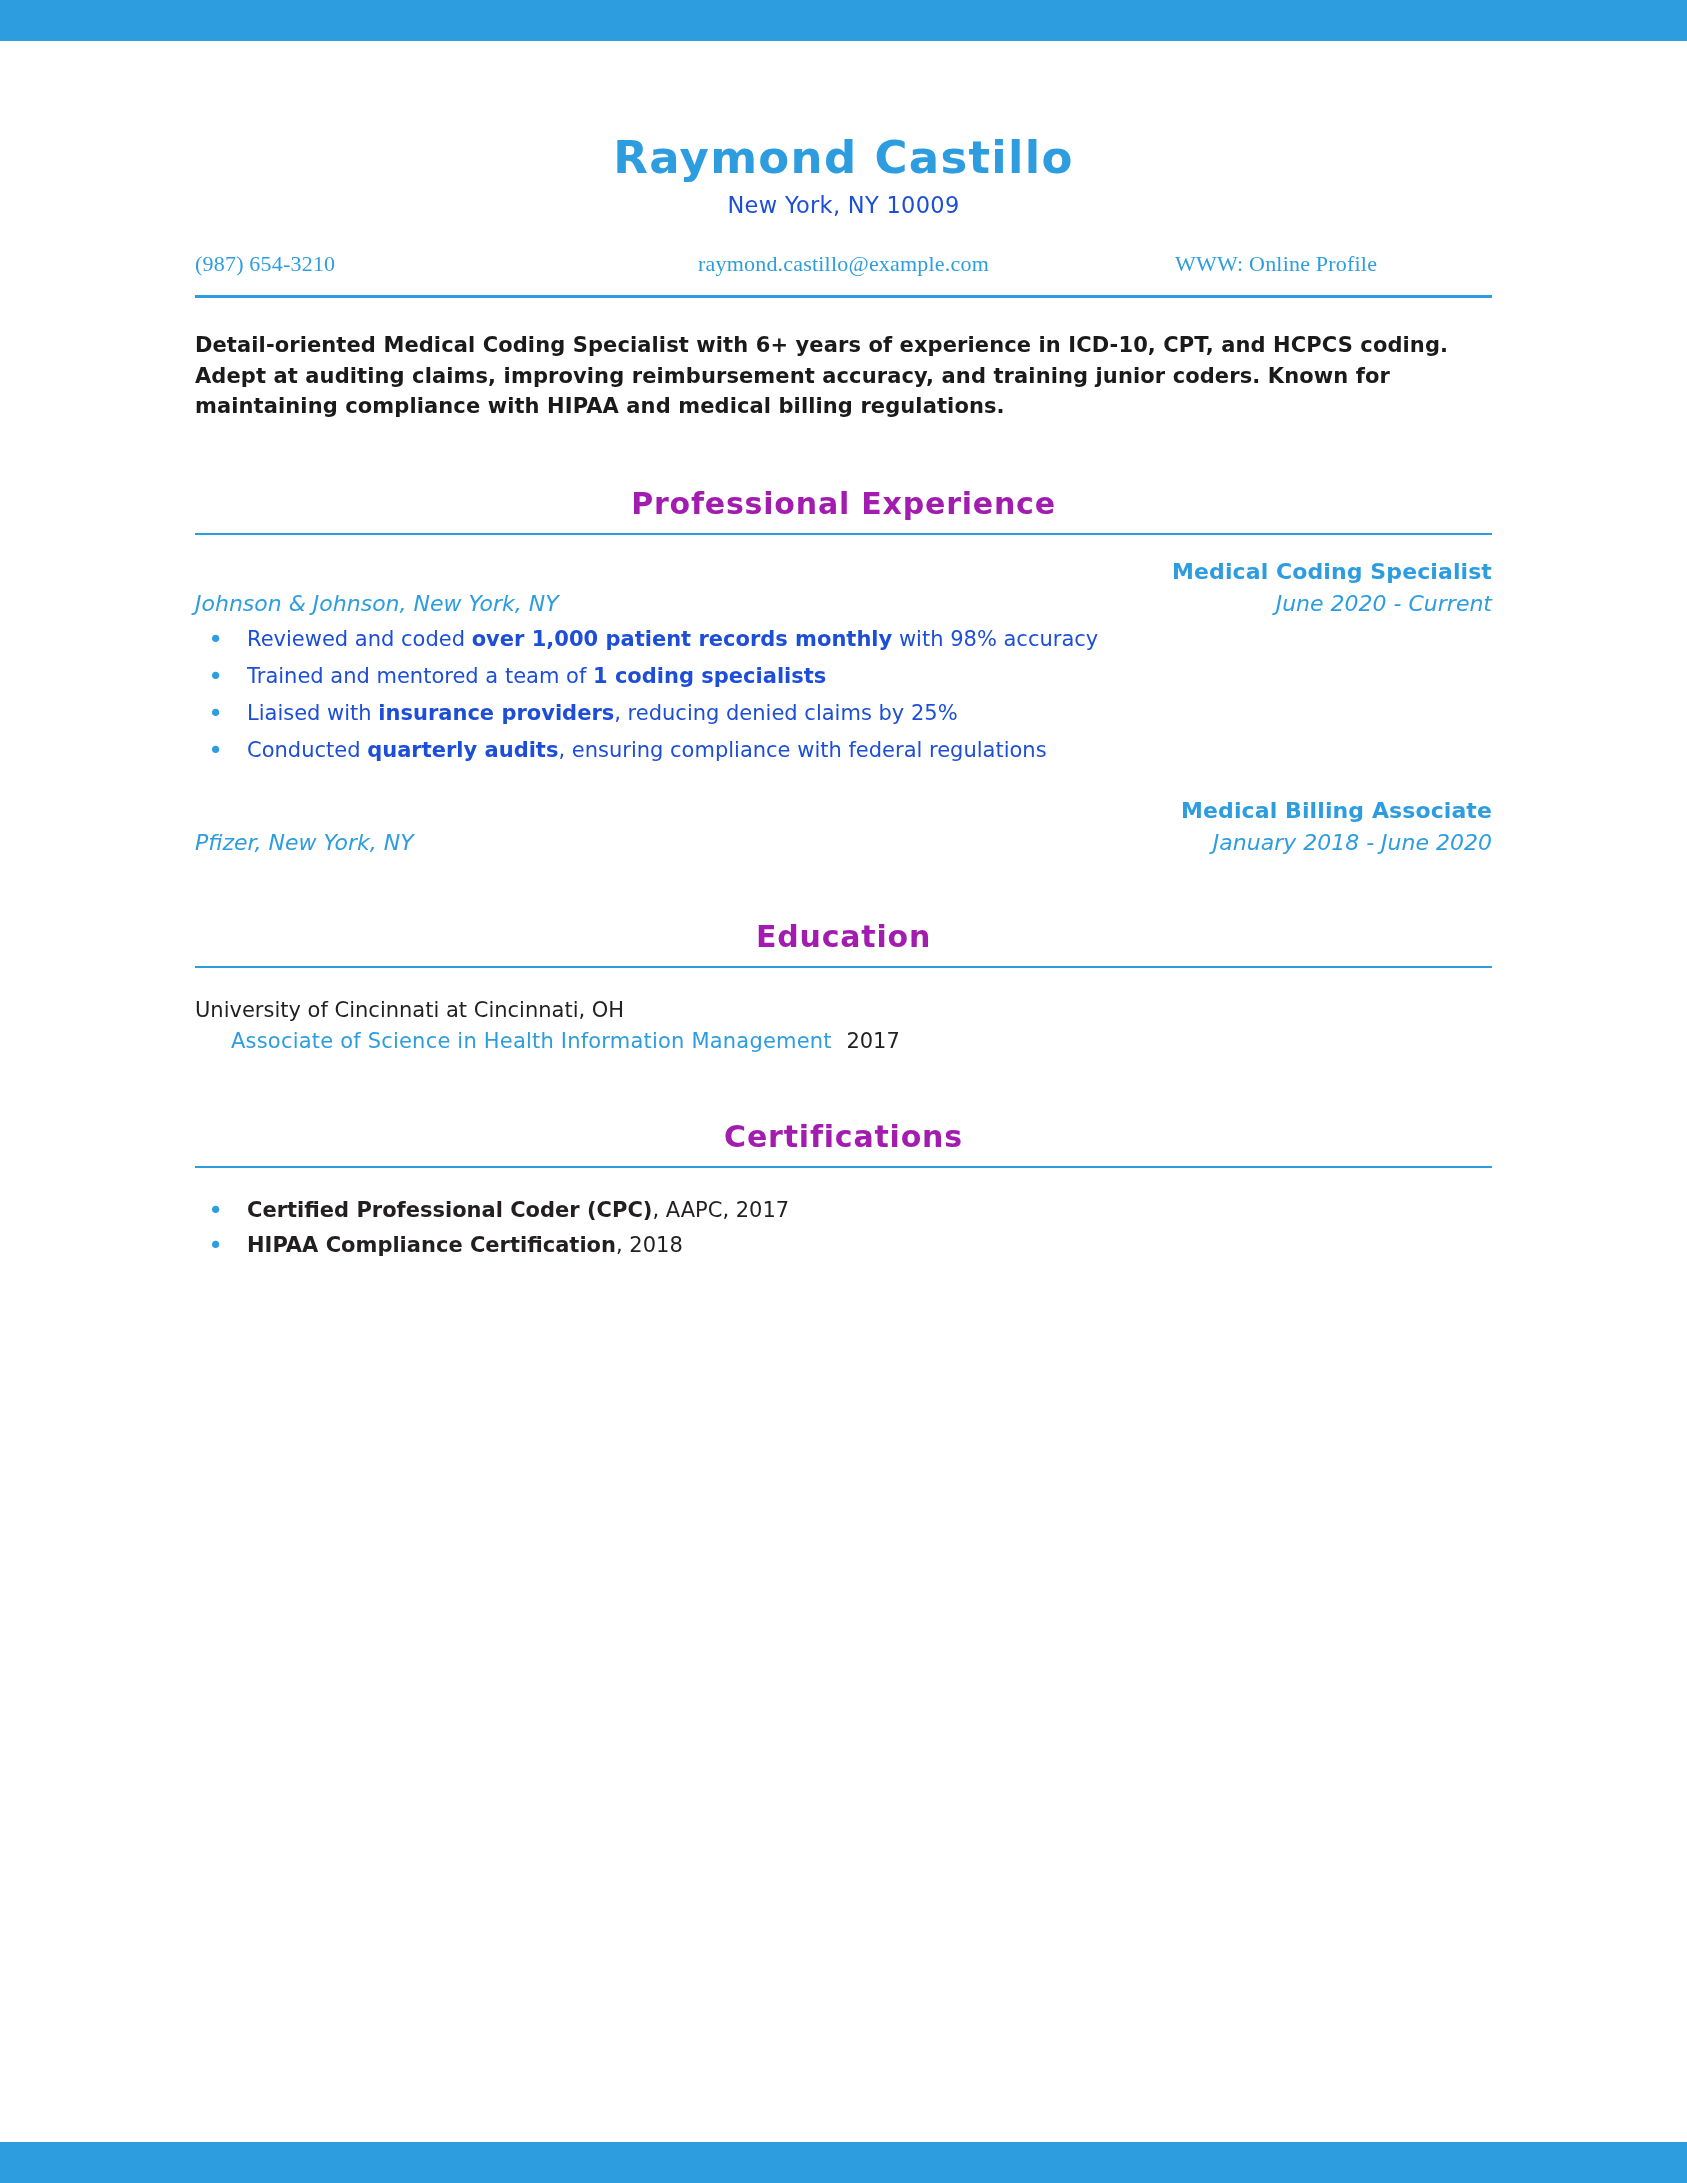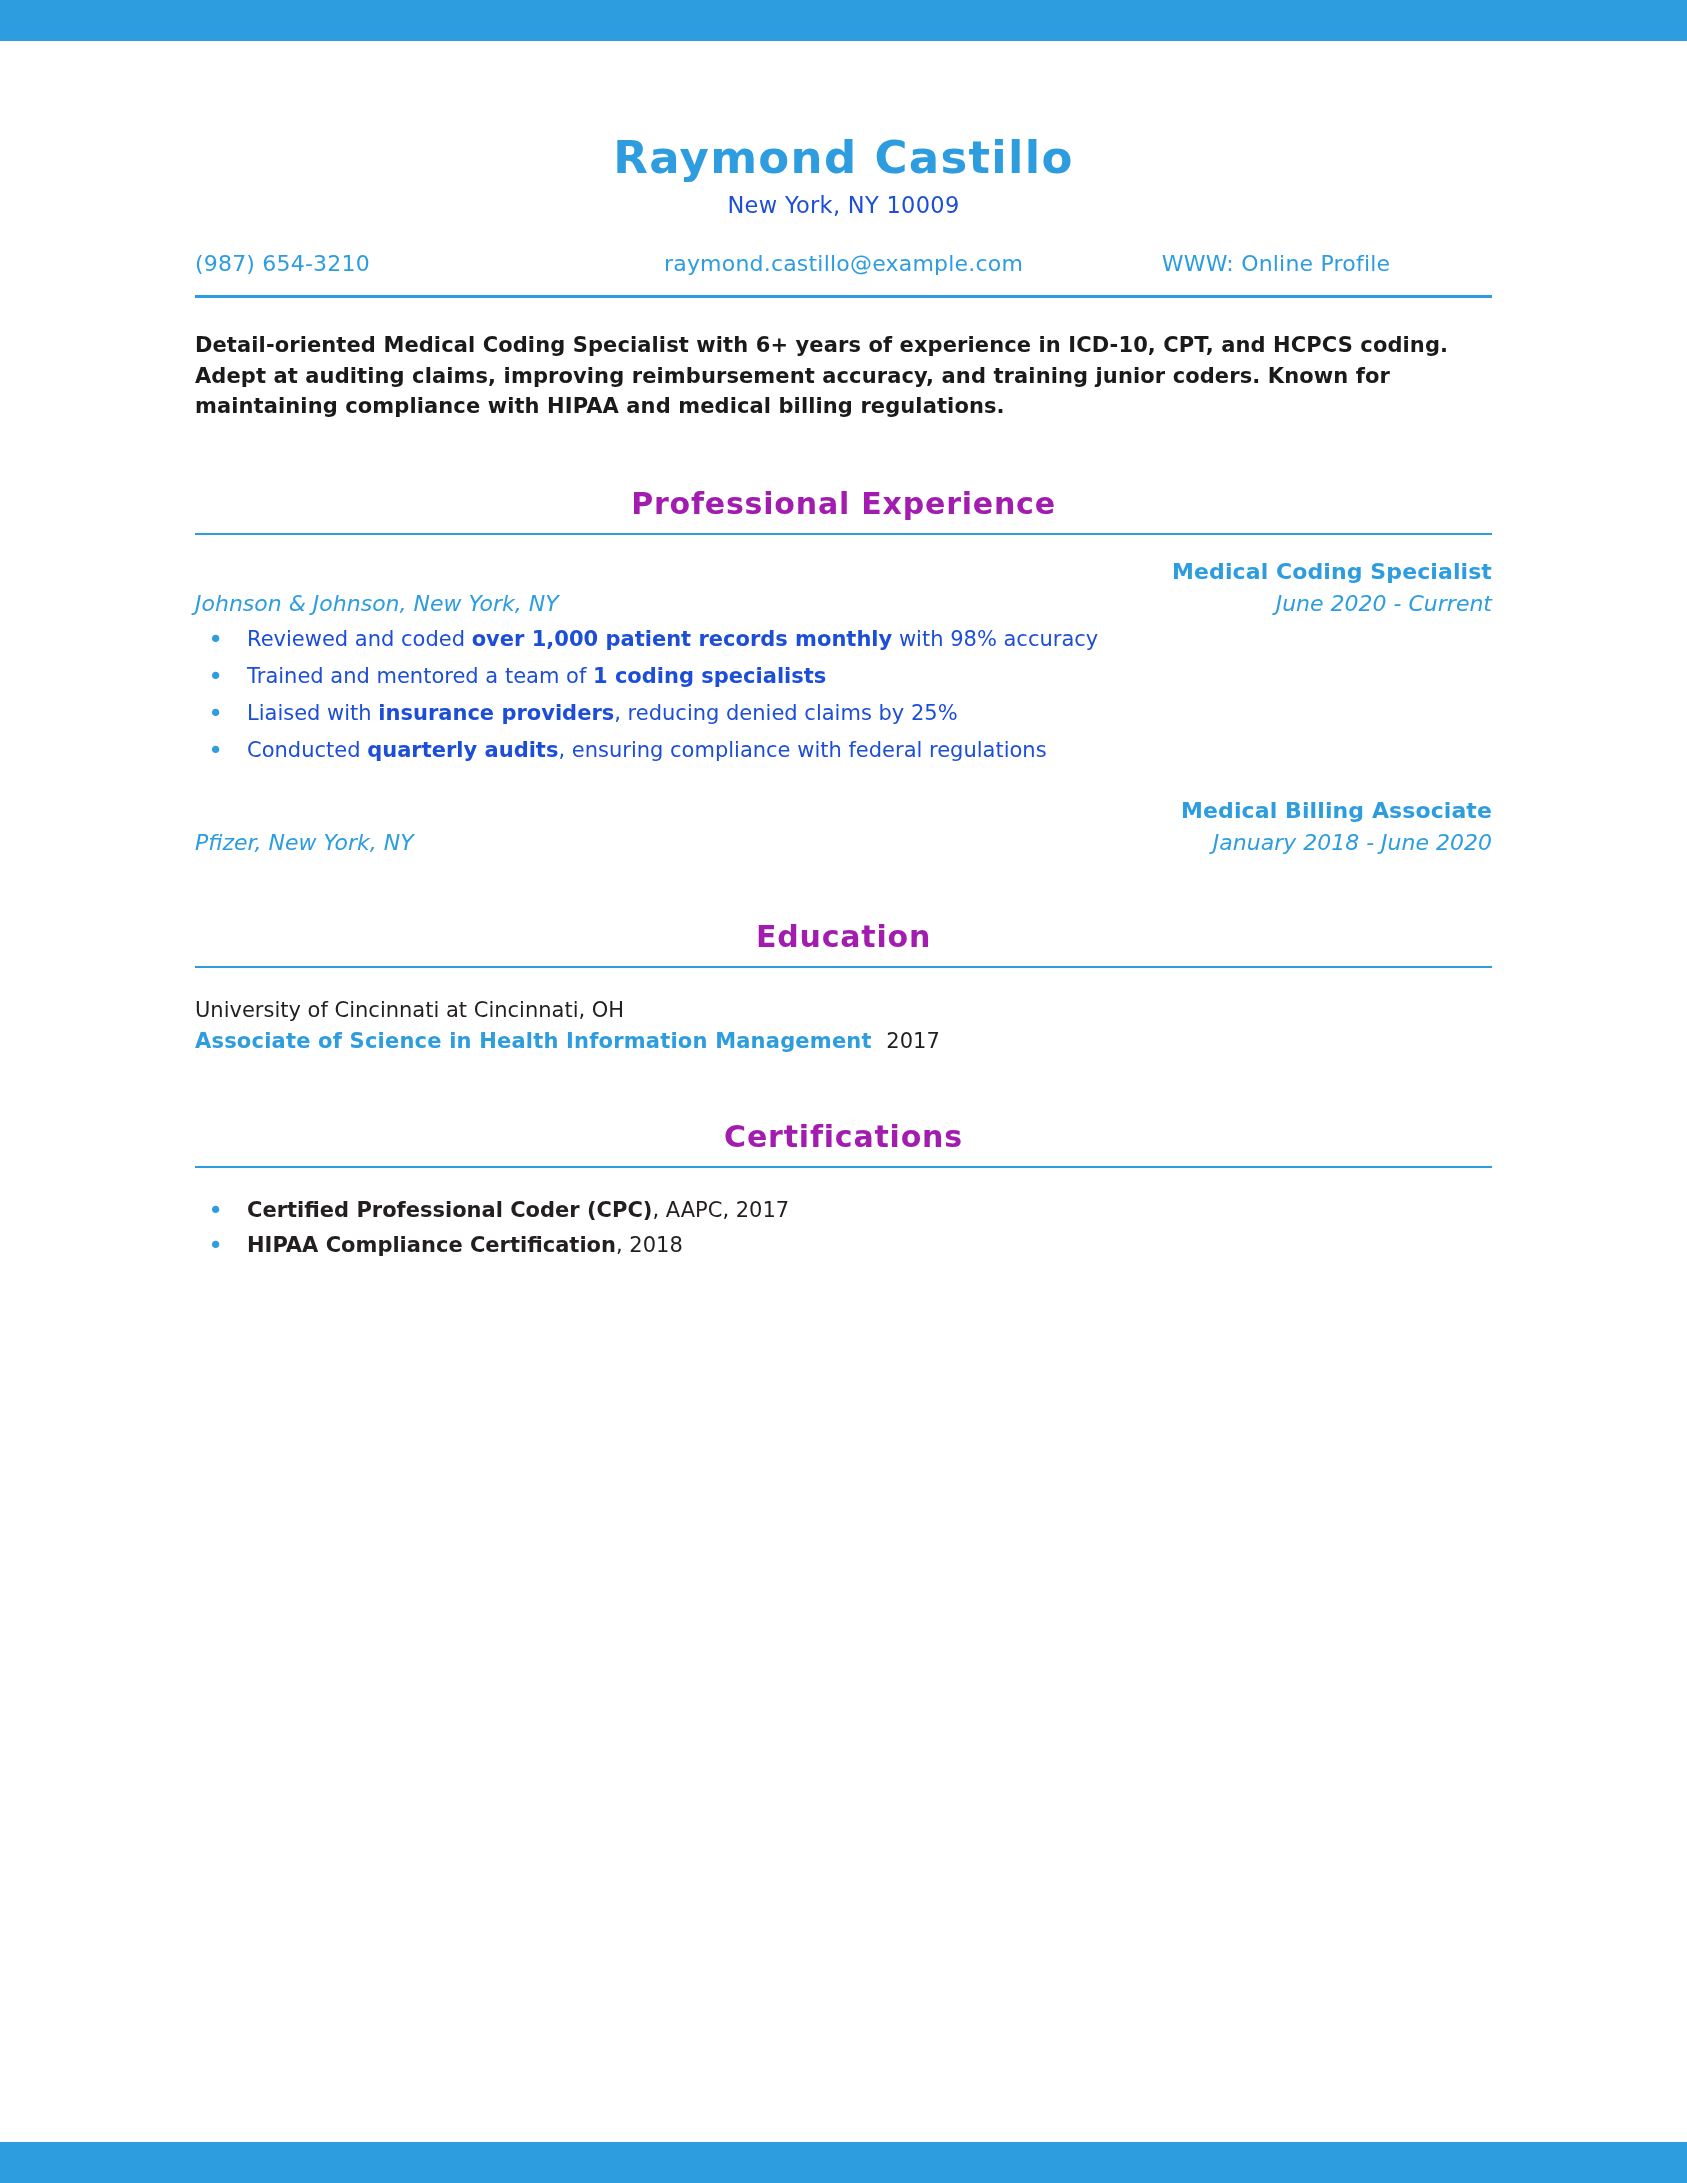--- a/index.html
+++ b/index.html
@@ -67,20 +67,21 @@
     display: flex;
     justify-content: space-between;
     align-items: flex-start;
     color: #2d9ddf;
     font-size: 22px;
     margin-top: 33px;
     letter-spacing: 0.2px;
   }
   .contact-cell {
     width: 33.3%;
+    font-family: Liberation Serif, serif;
   }
   .contact-cell.left { text-align: left; }
   .contact-cell.center {
     text-align: center;
     line-height: 1.22;
     word-break: break-all;
   }
   .contact-cell.right { text-align: center; }
 
   .header-rule {
@@ -166,22 +167,23 @@
     color: #231f20;
     line-height: 1.35;
   }
   .edu-degree-line {
     margin-top: 2.6px;
     font-size: 21px;
     line-height: 1.35;
   }
   .edu-degree {
     color: #2d9ddf;
-    font-weight: bold;
+    font-weight: normal;
     letter-spacing: 0.2px;
+    margin-left: 36px;
   }
   .edu-year {
     color: #231f20;
     margin-left: 14.6px;
   }
 
   
   ul.cert-list {
     list-style: none;
     margin: 28px 0 0 0;

